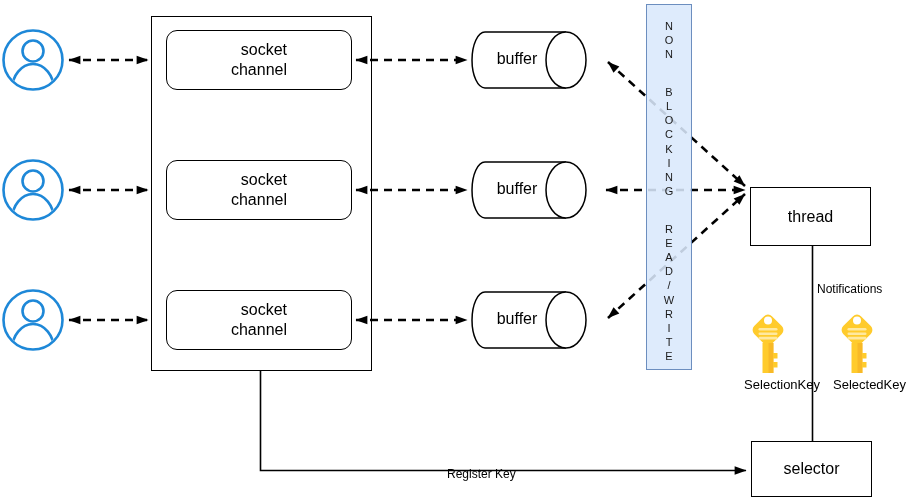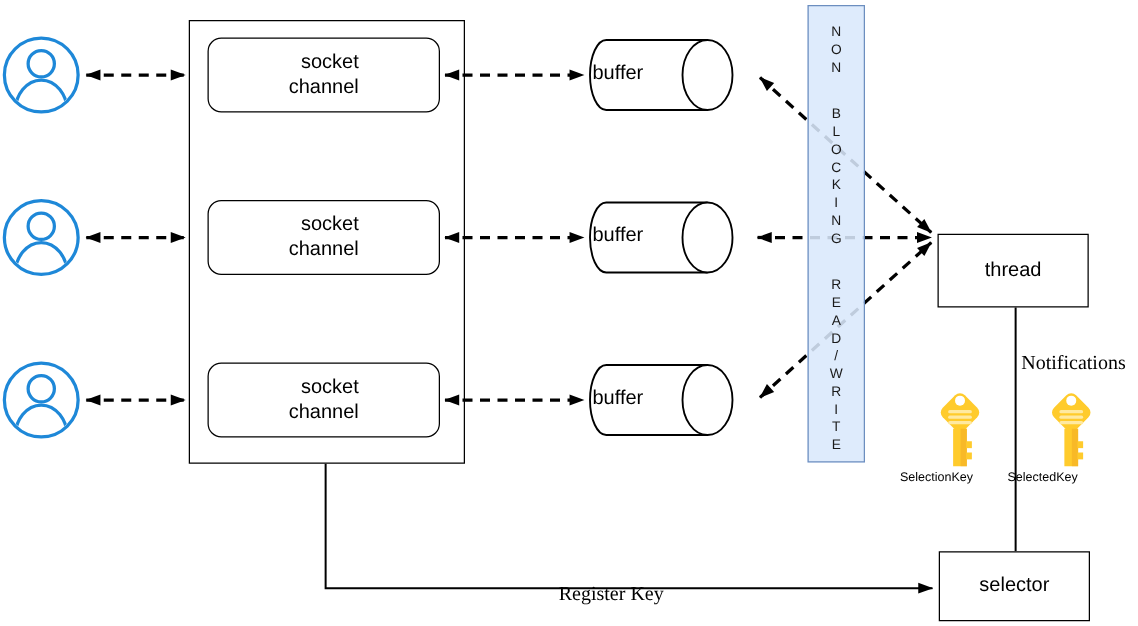--- a/index.html
+++ b/index.html
@@ -10,24 +10,24 @@
   .layer{position:absolute;left:0;top:0;width:910px;height:501px;}
   .node{
     position:absolute;box-sizing:border-box;background:#ffffff;border:1.6px solid #000;
     display:flex;align-items:center;justify-content:center;
     font-size:16px;line-height:1.25;text-align:right;
   }
   .outline-box{
     position:absolute;box-sizing:border-box;background:transparent;border:1.6px solid #000;
   }
   .rounded{border-radius:11px;white-space:pre-line;}
-  .free-label{position:absolute;font-size:16px;white-space:nowrap;font-family:Liberation Serif, serif;}
-  .small-label{position:absolute;font-size:10px;white-space:nowrap;text-align:left;}
+  .free-label{position:absolute;font-size:12px;white-space:nowrap;}
+  .small-label{position:absolute;font-size:13px;white-space:nowrap;text-align:right;}
   .buffer-label{
-    position:absolute;font-size:16px;text-align:left;width:86px;background:transparent;
+    position:absolute;font-size:16px;text-align:center;width:86px;background:transparent;
   }
   .band{
     position:absolute;left:646px;top:4px;width:46px;height:366px;box-sizing:border-box;
     background:rgba(218,232,252,0.88);border:1px solid #6c8ebf;
     display:flex;justify-content:center;align-items:flex-start;padding-top:15px;
   }
   .band span{
     writing-mode:vertical-lr;text-orientation:upright;
     font-size:11px;letter-spacing:2.2px;word-spacing:9px;color:#1a1a1a;
   }

